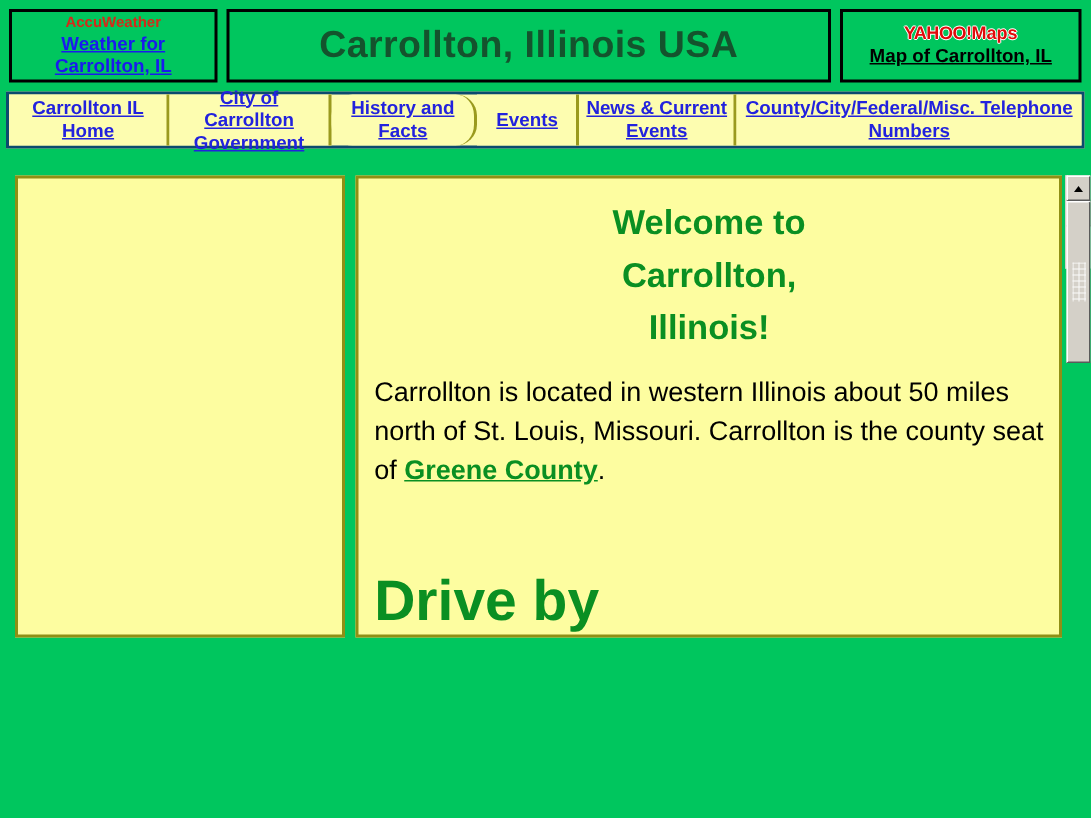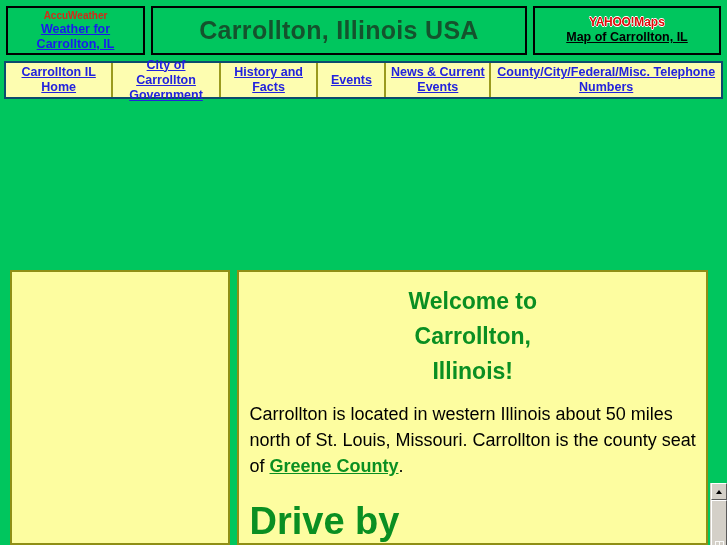--- a/index.html
+++ b/index.html
@@ -28,21 +28,21 @@
     border: 2px solid #000000;
     background: #00c65e;
     display: flex;
     flex-direction: column;
     align-items: center;
     justify-content: center;
     box-sizing: border-box;
   }
   .cell-weather { width: 139px; padding: 2px 0; }
   .cell-title   { flex: 1 1 auto; }
-  .cell-maps    { width: 188px; padding: 2px 0; }
+  .cell-maps    { width: 161px; padding: 2px 0; }
 
   .accuweather-label {
     color: #d42a18;
     font-size: 10px;
     font-weight: bold;
     line-height: 13px;
     text-align: center;
   }
   .weather-link {
     color: #1a1aee;
@@ -108,34 +108,34 @@
   .nav-cell:last-child { border-right: none; }
   .nav-link {
     color: #2222dd;
     font-size: 12.5px;
     font-weight: bold;
     text-decoration: underline;
     line-height: 15px;
   }
   .nv0 { width: 131px; }
   .nv1 { width: 131px; }
-  .nv2 { width: 119px; }
+  .nv2 { width: 119px; border-radius: 14px; }
   .nv3 { width: 82px; }
   .nv4 { width: 128px; }
   .nv5 { flex: 1 1 auto; }
 
   
   .content-region {
     position: absolute;
     left: 0;
     top: 117px;
     right: 0;
     bottom: 0;
     display: flex;
-    align-items: flex-end;
+    align-items: flex-start;
   }
   .panels {
     flex: 1 1 auto;
     display: flex;
     align-items: stretch;
     gap: 7px;
     padding: 0 2px 0 10px;
     box-sizing: border-box;
   }
   .panel {
@@ -171,21 +171,21 @@
   .county-link {
     color: #0a8f22;
     font-weight: bold;
     text-decoration: underline;
     cursor: pointer;
   }
   .drive-by {
     color: #0a8f22;
     font-size: 38px;
     font-weight: bold;
-    margin-top: 20px;
+    margin-top: 53px;
     line-height: 44px;
   }
 
   
   .scrollbar {
     width: 17px;
     flex: 0 0 17px;
     background: #ffffff;
     border-left: 1px solid #d4d0c8;
     position: relative;

